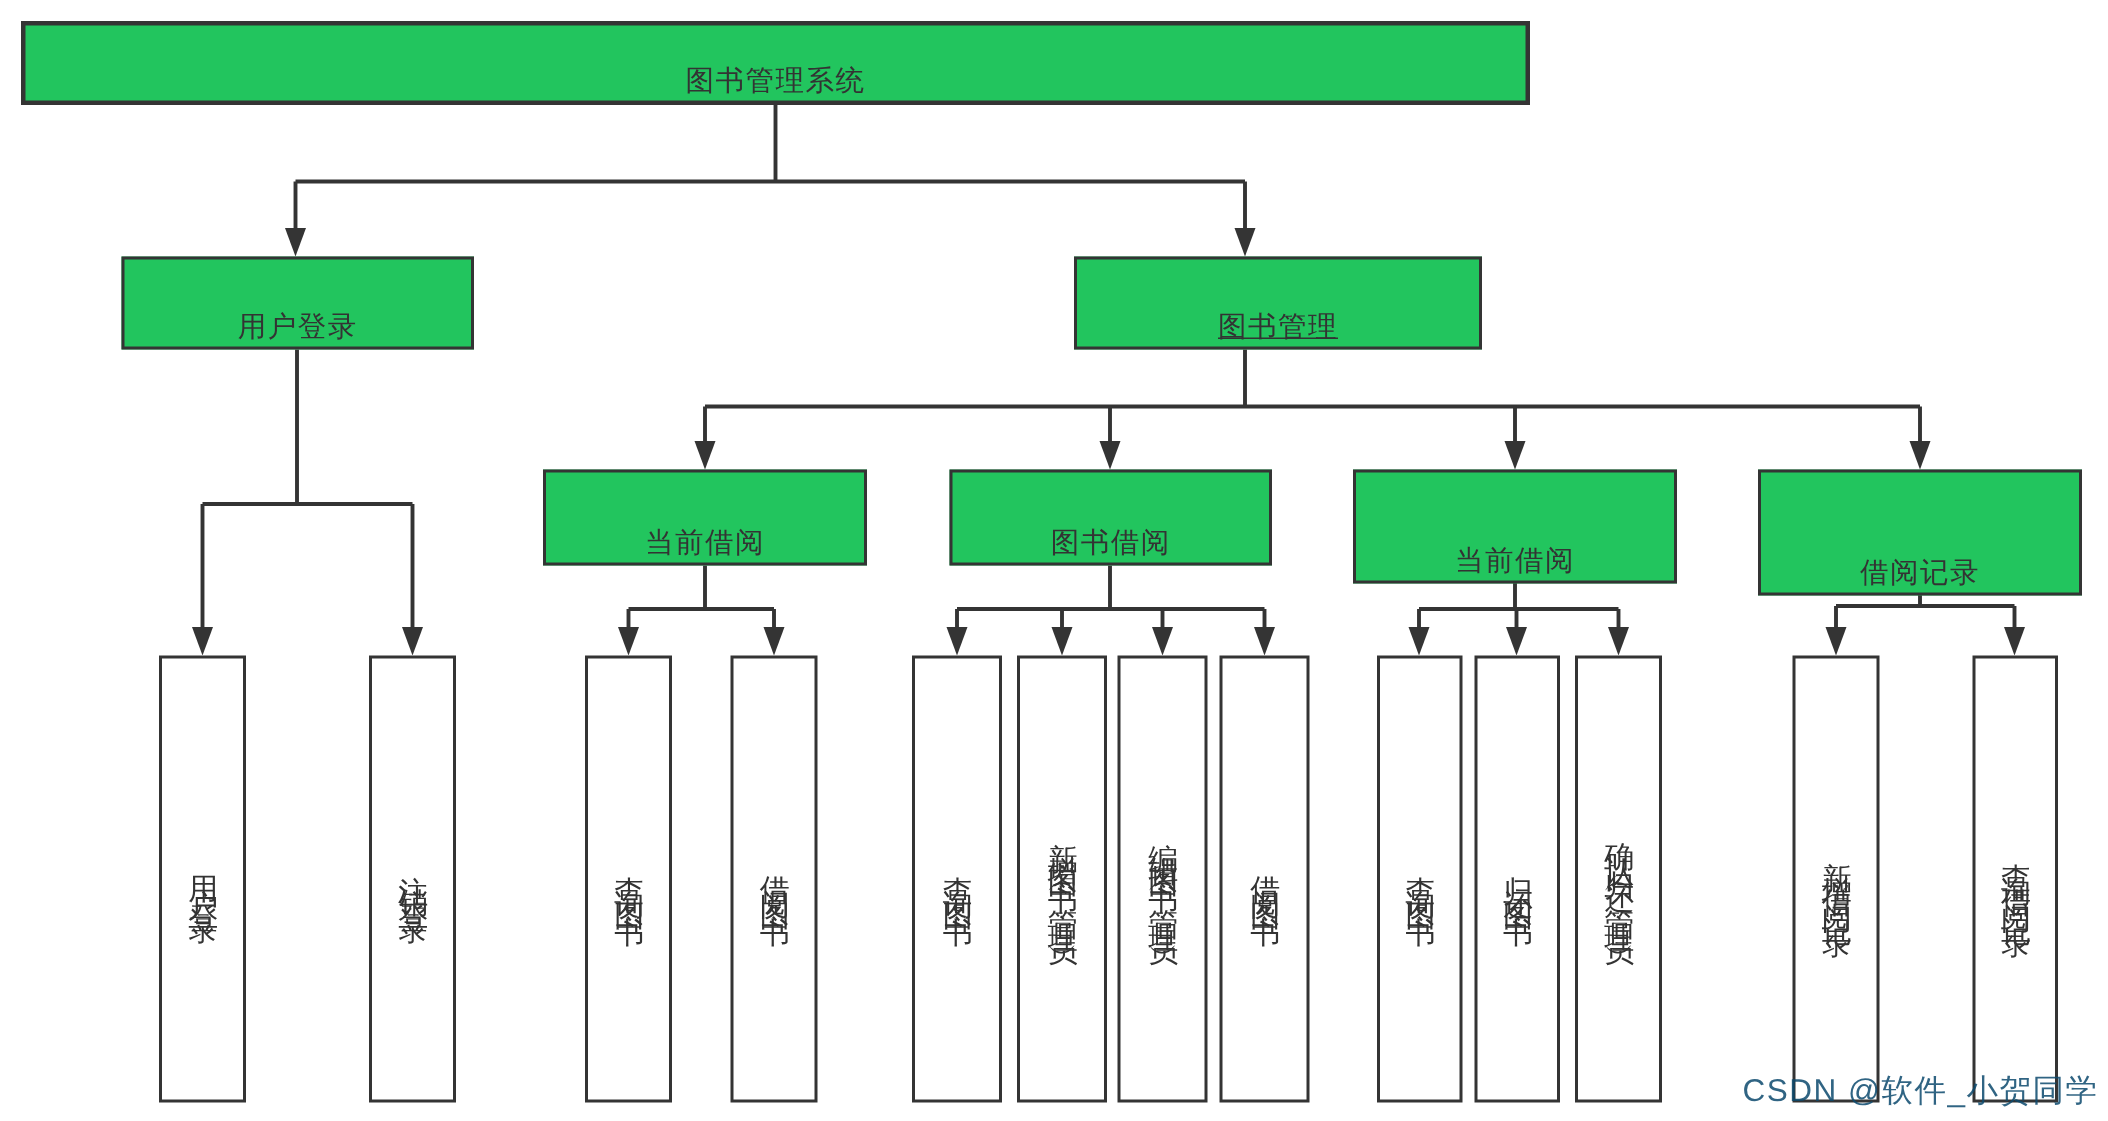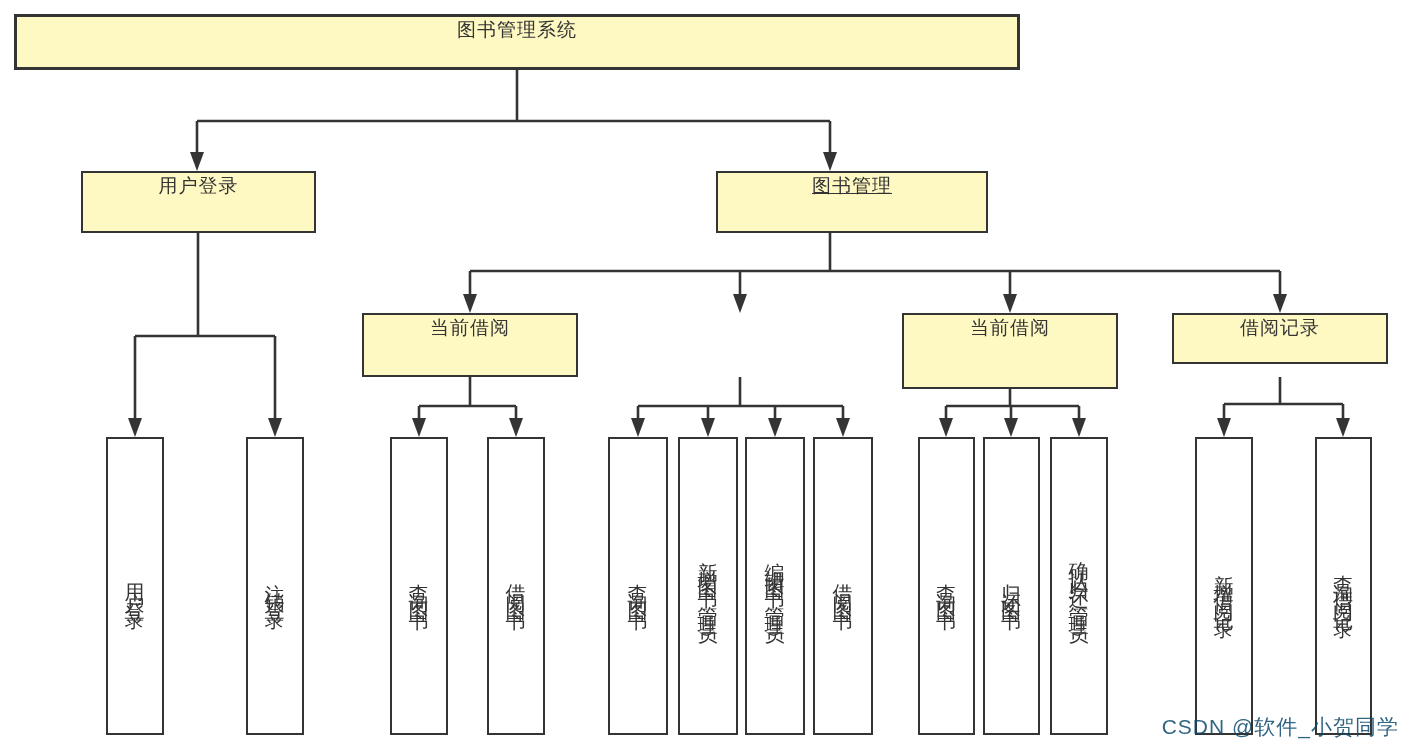--- a/index.html
+++ b/index.html
@@ -18,25 +18,25 @@
   #wires {
     position: absolute;
     left: 0; top: 0;
     width: 1405px;
     height: 747px;
     z-index: 0;
   }
   .node {
     position: absolute;
     box-sizing: border-box;
-    background: #fef9c3;
+    background: #22c55e;
     border: 2.5px solid #343434;
     color: #333333;
     display: flex;
-    align-items: flex-start;
+    align-items: flex-end;
     justify-content: center;
     z-index: 1;
     font-size: 19px;
     letter-spacing: 1px;
   }
   .node.root { border-width: 3px; }
   .leaf {
     position: absolute;
     top: 437px;
     height: 298px;
@@ -167,24 +167,27 @@
   <div class="node" style="left:81px; top:171px; width:235px; height:62px;">
     <span>用户登录</span>
   </div>
   <div class="node" style="left:716px; top:171px; width:272px; height:62px;text-decoration:underline;">
     <span>图书管理</span>
   </div>
 
   <div class="node" style="left:362px; top:313px; width:216px; height:64px;">
     <span>当前借阅</span>
   </div>
+  <div class="node" style="left:633px; top:313px; width:215px; height:64px;">
+    <span>图书借阅</span>
+  </div>
   <div class="node" style="left:902px; top:313px; width:216px; height:76px;">
     <span>当前借阅</span>
   </div>
-  <div class="node" style="left:1172px; top:313px; width:216px; height:51px;">
+  <div class="node" style="left:1172px; top:313px; width:216px; height:84px;">
     <span>借阅记录</span>
   </div>
 
   <div class="leaf" style="left:106px; width:58px;">
     <span class="vtext">用户登录</span>
   </div>
   <div class="leaf" style="left:246px; width:58px;">
     <span class="vtext">注销登录</span>
   </div>
 

